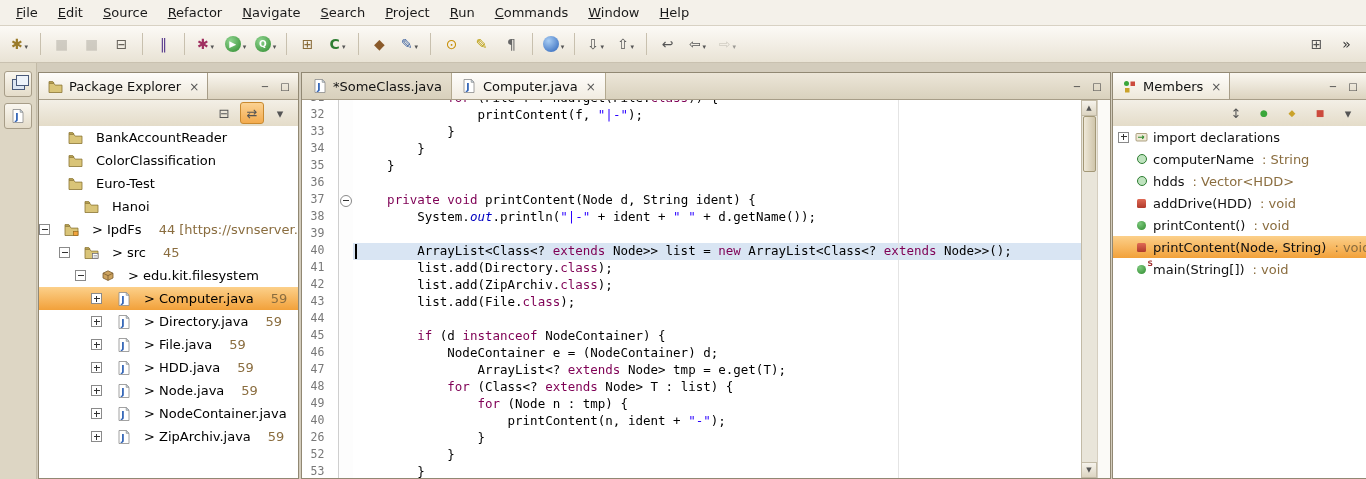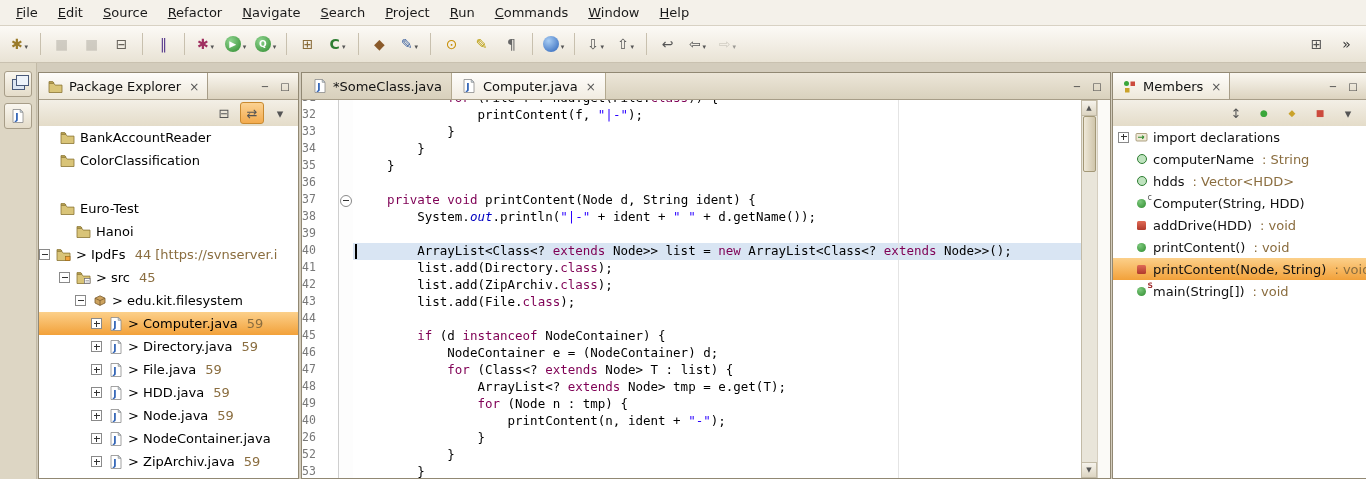--- a/index.html
+++ b/index.html
@@ -57,21 +57,21 @@
   .pbtn.max::before{content:'□'}
 
   .ptools{height:26px;background:linear-gradient(#f3efe6,#e4dcc9);border-bottom:1px solid #c2baa6;
           display:flex;align-items:center;justify-content:flex-end;gap:4px;padding:0 6px}
   .ptbtn{width:22px;height:20px;display:flex;align-items:center;justify-content:center;
          font-size:13px;border-radius:3px;border:1px solid transparent}
   .ptbtn.pressed{background:linear-gradient(#fbd293,#f3ab4e);border:1px solid #c98a30}
 
   
   .treebody{position:absolute;top:53px;bottom:0;left:0;right:0;overflow:hidden;background:#fff}
-  .trow{height:23px;display:flex;align-items:center;gap:4px;white-space:nowrap;overflow:hidden}
+  .trow{height:23px;display:flex;align-items:center;gap:12px;white-space:nowrap;overflow:hidden}
   .trow.sel{background:linear-gradient(#fcd08a,var(--selection,#f2a13a))}
   .tlabel{color:#000}
   .tdec{color:var(--decoration,#8a6d3f);margin-left:5px}
   .tic{display:inline-flex;width:17px;flex:none;justify-content:center;align-items:center}
 
   .exp{width:9px;height:9px;border:1px solid #8a8a8a;background:#fff;flex:none;position:relative;margin-right:1px}
   .exp::before{content:'';position:absolute;left:1.5px;right:1.5px;top:3.5px;height:1px;background:#333}
   .exp.plus::after{content:'';position:absolute;top:1.5px;bottom:1.5px;left:3.5px;width:1px;background:#333}
   .exp.none{visibility:hidden}
 
@@ -88,21 +88,21 @@
 
   
   .etabbar{height:26px;background:linear-gradient(#ece6d8,#d9d1bd);border-bottom:1px solid #a79d88;
            display:flex;align-items:stretch;flex:none}
   .etab{display:flex;align-items:center;gap:5px;padding:0 9px;font-size:13px;white-space:nowrap;
         border-right:1px solid #b3a98f;background:linear-gradient(#e7e0d0,#d8d0bc)}
   .etab.active{background:linear-gradient(#fefdfb,#f1ece1)}
   .econtent{flex:1;display:flex;overflow:hidden;position:relative}
   .ruler{width:36px;background:#fff;border-right:1px solid #cfcfcf;overflow:hidden;flex:none}
   .lnum{height:17px;line-height:17px;font:11.5px "DejaVu Sans Mono",monospace;color:#787878;
-        text-align:left;padding-right:5px}
+        text-align:center;padding-right:5px}
   .foldcol{width:14px;background:#fdfdfd;overflow:hidden;flex:none}
   .fline{height:17px;display:flex;align-items:center;justify-content:center}
   .fold{width:10px;height:10px;border:1px solid #8a8a8a;border-radius:50%;background:#fff;position:relative}
   .fold::before{content:'';position:absolute;left:2px;right:2px;top:4px;height:1px;background:#333}
   .codewrap{flex:1;background:#fff;overflow:hidden;position:relative}
   .inner{margin-top:-10px}
   .cline{height:17px;line-height:17px;font:12.5px "DejaVu Sans Mono",monospace;white-space:pre;
          color:#000;padding-left:4px;position:relative}
   .cline.cur{background:var(--current-line,#d9e5f3)}
   .tok-k{color:var(--keyword,#7f0055);font-weight:normal}
@@ -286,21 +286,21 @@
       <div class="trow" style="padding-left: 4px;">
         <span class="exp none"></span>
         <span class="tic">
           <svg width="15" height="13" viewBox="0 0 15 13">
             <path d="M1 3.2h4.6l1.6 1.9H14v7.4H1z" fill="#d9c478" stroke="#8a7534" stroke-width="0.8"></path>
             <path d="M1 3.2V1.6h3.8l1.3 1.6z" fill="#c6ae5e" stroke="#8a7534" stroke-width="0.8"></path>
           </svg>
         </span>
         <span class="tlabel">ColorClassification</span>
       </div>
-      <div class="trow" style="padding-left: 4px; margin-top: 25px;">
+      <div class="trow" style="padding-left: 4px;">
         <span class="exp none"></span>
         <span class="tic">
           <svg width="15" height="13" viewBox="0 0 15 13">
             <path d="M1 3.2h4.6l1.6 1.9H14v7.4H1z" fill="#d9c478" stroke="#8a7534" stroke-width="0.8"></path>
             <path d="M1 3.2V1.6h3.8l1.3 1.6z" fill="#c6ae5e" stroke="#8a7534" stroke-width="0.8"></path>
           </svg>
         </span>
         <span class="tlabel">Euro-Test</span>
       </div>
       <div class="trow" style="padding-left: 20px;">
@@ -532,22 +532,22 @@
           <div class="cline"><span class="tok-p">    </span><span class="tok-k">private</span><span class="tok-p"> </span><span class="tok-k">void</span><span class="tok-p"> printContent(Node d, String ident) {</span></div>
           <div class="cline"><span class="tok-p">        System.</span><span class="tok-sf">out</span><span class="tok-p">.println(</span><span class="tok-s">"|-"</span><span class="tok-p"> + ident + </span><span class="tok-s">" "</span><span class="tok-p"> + d.getName());</span></div>
           <div class="cline"></div>
           <div class="cline cur"><span class="tok-p">        ArrayList&lt;Class&lt;? </span><span class="tok-k">extends</span><span class="tok-p"> Node&gt;&gt; list = </span><span class="tok-k">new</span><span class="tok-p"> ArrayList&lt;Class&lt;? </span><span class="tok-k">extends</span><span class="tok-p"> Node&gt;&gt;();</span><span class="caret"></span></div>
           <div class="cline"><span class="tok-p">        list.add(Directory.</span><span class="tok-k">class</span><span class="tok-p">);</span></div>
           <div class="cline"><span class="tok-p">        list.add(ZipArchiv.</span><span class="tok-k">class</span><span class="tok-p">);</span></div>
           <div class="cline"><span class="tok-p">        list.add(File.</span><span class="tok-k">class</span><span class="tok-p">);</span></div>
           <div class="cline"></div>
           <div class="cline"><span class="tok-p">        </span><span class="tok-k">if</span><span class="tok-p"> (d </span><span class="tok-k">instanceof</span><span class="tok-p"> NodeContainer) {</span></div>
           <div class="cline"><span class="tok-p">            NodeContainer e = (NodeContainer) d;</span></div>
+          <div class="cline"><span class="tok-p">                ArrayList&lt;? </span><span class="tok-k">extends</span><span class="tok-p"> Node&gt; tmp = e.get(T);</span></div>
           <div class="cline"><span class="tok-p">            </span><span class="tok-k">for</span><span class="tok-p"> (Class&lt;? </span><span class="tok-k">extends</span><span class="tok-p"> Node&gt; T : list) {</span></div>
-          <div class="cline"><span class="tok-p">                ArrayList&lt;? </span><span class="tok-k">extends</span><span class="tok-p"> Node&gt; tmp = e.get(T);</span></div>
           <div class="cline"><span class="tok-p">                </span><span class="tok-k">for</span><span class="tok-p"> (Node n : tmp) {</span></div>
           <div class="cline"><span class="tok-p">                    printContent(n, ident + </span><span class="tok-s">"-"</span><span class="tok-p">);</span></div>
           <div class="cline"><span class="tok-p">                }</span></div>
           <div class="cline"><span class="tok-p">            }</span></div>
           <div class="cline"><span class="tok-p">        }</span></div>
         </div>
       <div class="margin-line"></div>
     </div>
     <div class="vscroll">
       <div class="sarrow up"></div>
@@ -615,27 +615,20 @@
       <div class="mrow">
         <span class="exp none"></span>
         <span class="mic">
           <span class="shape-field"></span>
         </span>
         <span class="mlabel">hdds</span>
         <span class="mdec">: Vector&lt;HDD&gt;</span>
       </div>
       <div class="mrow">
         <span class="exp none"></span>
-        <span class="mic sup-c">
-          <span class="shape-circle"></span>
-        </span>
-        <span class="mlabel">Computer(String, HDD)</span>
-      </div>
-      <div class="mrow">
-        <span class="exp none"></span>
         <span class="mic">
           <span class="shape-square"></span>
         </span>
         <span class="mlabel">addDrive(HDD)</span>
         <span class="mdec">: void</span>
       </div>
       <div class="mrow">
         <span class="exp none"></span>
         <span class="mic">
           <span class="shape-circle"></span>

